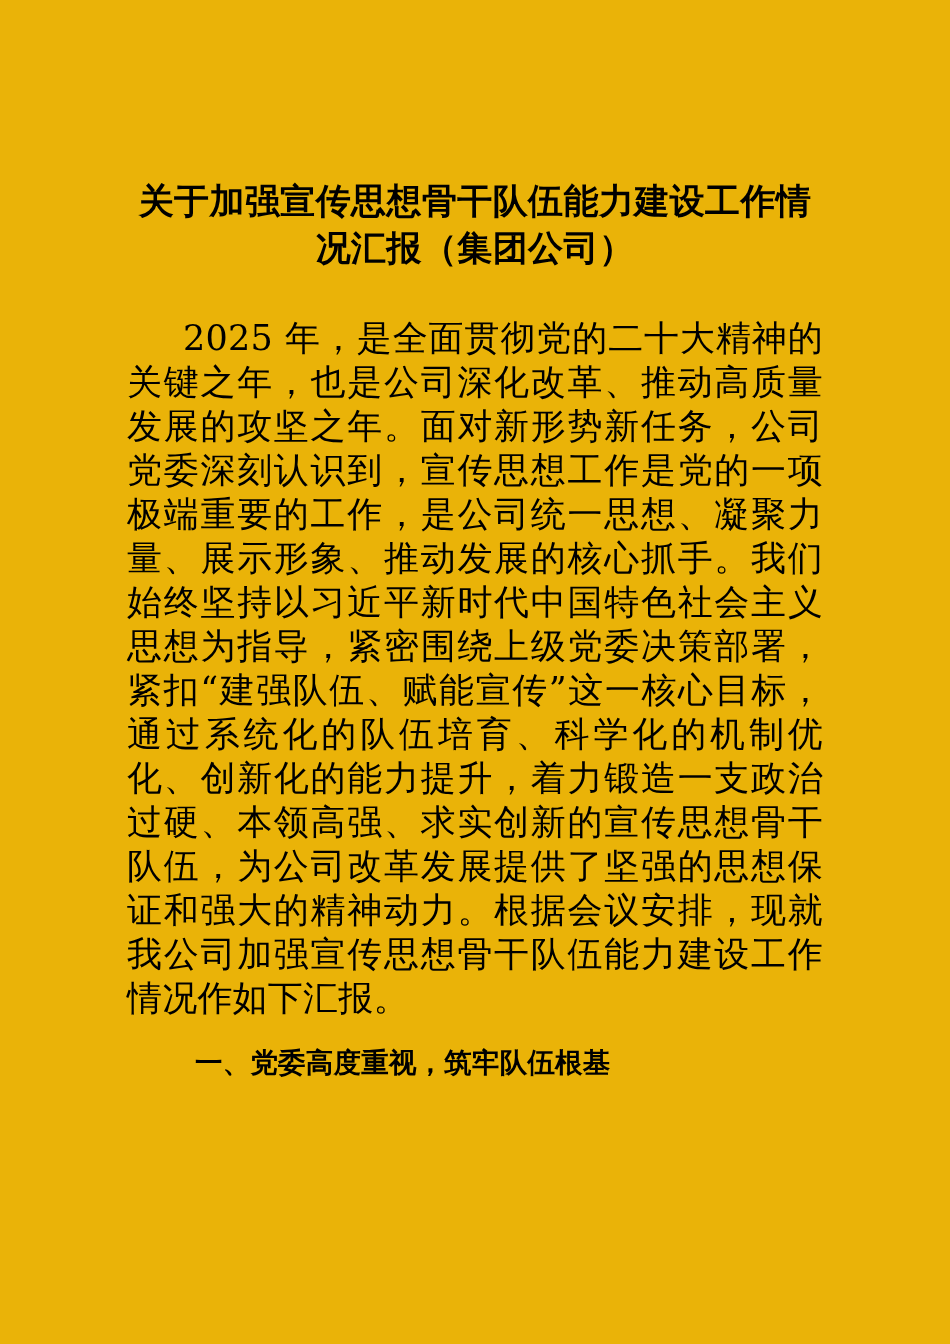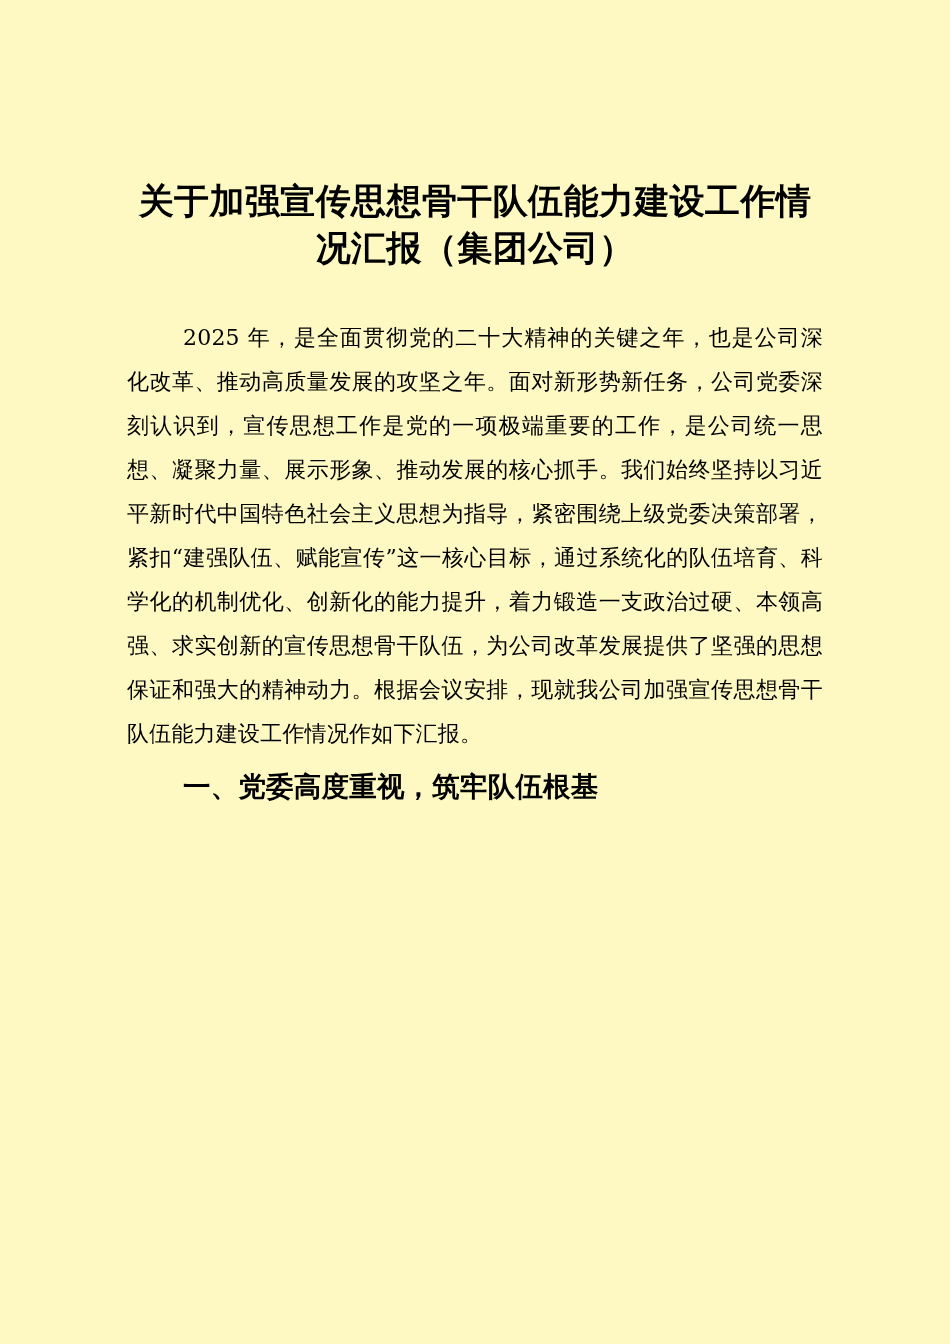--- a/index.html
+++ b/index.html
@@ -12,21 +12,21 @@
     height: 1344px;
     font-family: "DejaVu Serif", "Liberation Serif", serif;
     color: #000000;
     overflow: hidden;
   }
 
   .page {
     position: relative;
     width: 950px;
     height: 1344px;
-    background: #fef9c3;
+    background: #eab308;
     box-sizing: border-box;
     padding: 0;
   }
 
   .content {
     position: absolute;
     left: 127px;
     top: 0;
     width: 696px;
   }
@@ -42,39 +42,39 @@
     text-align: center;
     letter-spacing: 0.4px;
     color: #000000;
   }
 
   
   .body-para {
     margin: 0;
     font-family: "DejaVu Serif", "Liberation Serif", serif;
     font-weight: 400;
-    font-size: 22px;
+    font-size: 35px;
     line-height: 44px;
     text-align: justify;
     text-justify: inter-character;
     text-align-last: left;
     color: #000000;
     letter-spacing: 0.2px;
   }
   .body-para.indent2 {
     text-indent: 56px;
   }
 
   .gap-before-first {
     margin-top: 44px;
   }
 
   
   .section-heading {
-    margin: 0;
+    margin: 12px;
     padding-top: 8px;
     padding-bottom: 2px;
     font-family: "DejaVu Sans", "Liberation Sans", sans-serif;
     font-weight: 700;
     font-size: 27.5px;
     line-height: 44px;
     text-indent: 56px;
     text-align: left;
     color: #000000;
     letter-spacing: 0.2px;

